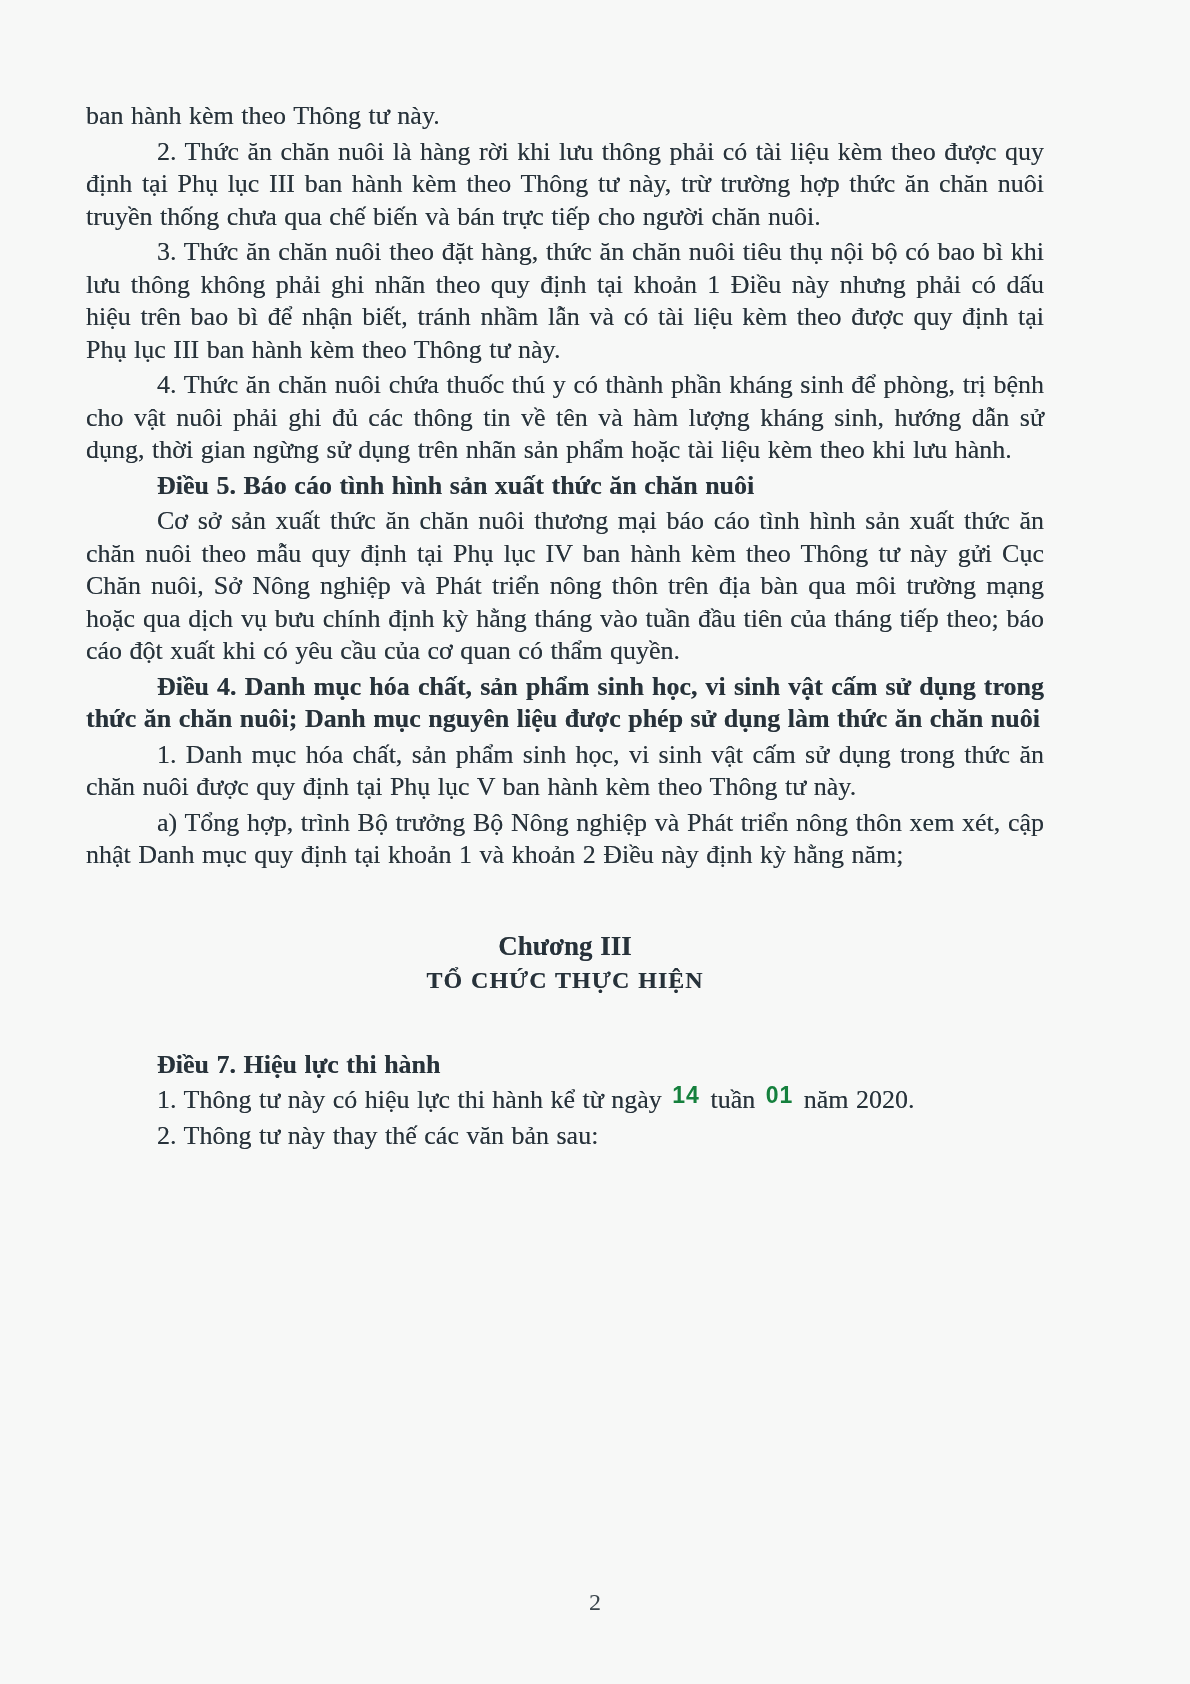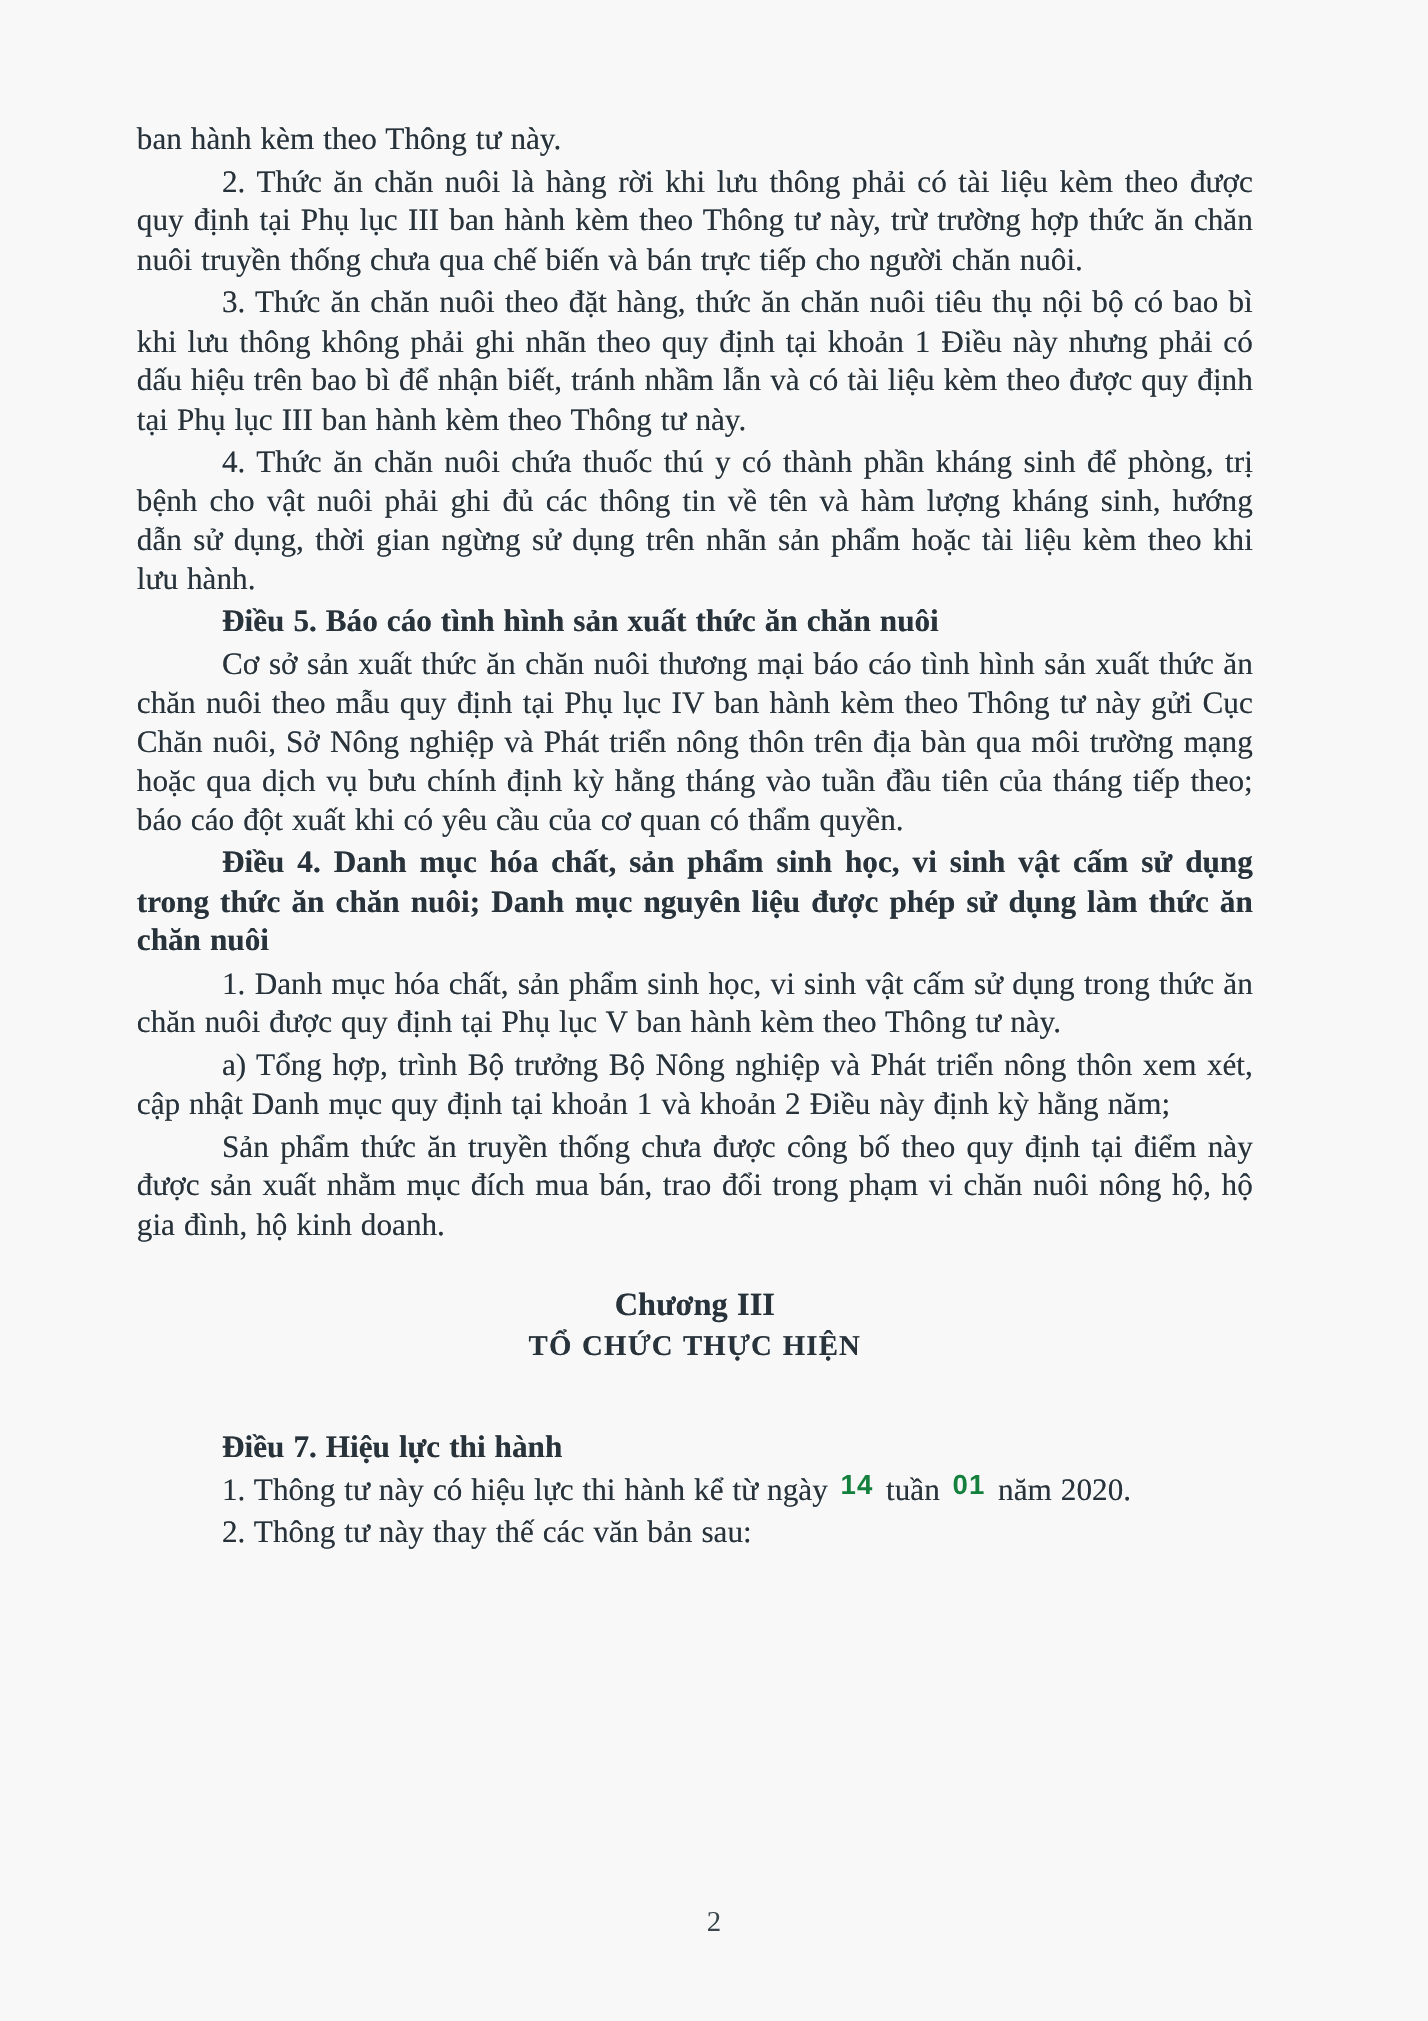--- a/index.html
+++ b/index.html
@@ -6,21 +6,21 @@
   html, body { width: 1190px; }
   body {
     background: #ececec;
     font-family: "Liberation Serif", serif;
   }
   .page {
     width: 1190px;
     height: 1684px;
     background: #f7f8f7;
     position: relative;
-    padding: 100px 146px 0 114px;
+    padding: 100px 146px 0 86px;
     color: #27323a;
     overflow: hidden;
   }
   .doc-body { width: 100%; }
   .para {
     font-size: 26px;
     line-height: 32.5px;
     text-align: justify;
     margin-bottom: 3px;
     text-shadow: 0 0 0.5px rgba(39,50,58,0.55);
@@ -31,21 +31,21 @@
   .para.article-heading {
     font-weight: bold;
     text-indent: 71px;
     margin-top: 3px;
   }
   .para.chapter {
     text-align: center;
     text-indent: 0;
     font-weight: bold;
     font-size: 27px;
-    margin-top: 34px;
+    margin-top: 58px;
     margin-bottom: 2px;
   }
   .para.chapter-title {
     text-align: center;
     text-indent: 0;
     font-weight: bold;
     font-size: 24px;
     letter-spacing: 1px;
     margin-bottom: 52px;
   }
@@ -77,21 +77,20 @@
   <div class="doc-body">
       <p class="para plain"><span>ban hành kèm theo Thông tư này.</span></p>
       <p class="para body"><span>2. Thức ăn chăn nuôi là hàng rời khi lưu thông phải có tài liệu kèm theo được quy định tại Phụ lục III ban hành kèm theo Thông tư này, trừ trường hợp thức ăn chăn nuôi truyền thống chưa qua chế biến và bán trực tiếp cho người chăn nuôi.</span></p>
       <p class="para body"><span>3. Thức ăn chăn nuôi theo đặt hàng, thức ăn chăn nuôi tiêu thụ nội bộ có bao bì khi lưu thông không phải ghi nhãn theo quy định tại khoản 1 Điều này nhưng phải có dấu hiệu trên bao bì để nhận biết, tránh nhầm lẫn và có tài liệu kèm theo được quy định tại Phụ lục III ban hành kèm theo Thông tư này.</span></p>
       <p class="para body"><span>4. Thức ăn chăn nuôi chứa thuốc thú y có thành phần kháng sinh để phòng, trị bệnh cho vật nuôi phải ghi đủ các thông tin về tên và hàm lượng kháng sinh, hướng dẫn sử dụng, thời gian ngừng sử dụng trên nhãn sản phẩm hoặc tài liệu kèm theo khi lưu hành.</span></p>
       <p class="para article-heading"><span>Điều 5. Báo cáo tình hình sản xuất thức ăn chăn nuôi</span></p>
       <p class="para body"><span>Cơ sở sản xuất thức ăn chăn nuôi thương mại báo cáo tình hình sản xuất thức ăn chăn nuôi theo mẫu quy định tại Phụ lục IV ban hành kèm theo Thông tư này gửi Cục Chăn nuôi, Sở Nông nghiệp và Phát triển nông thôn trên địa bàn qua môi trường mạng hoặc qua dịch vụ bưu chính định kỳ hằng tháng vào tuần đầu tiên của tháng tiếp theo; báo cáo đột xuất khi có yêu cầu của cơ quan có thẩm quyền.</span></p>
       <p class="para article-heading"><span>Điều 4. Danh mục hóa chất, sản phẩm sinh học, vi sinh vật cấm sử dụng trong thức ăn chăn nuôi; Danh mục nguyên liệu được phép sử dụng làm thức ăn chăn nuôi</span></p>
       <p class="para body"><span>1. Danh mục hóa chất, sản phẩm sinh học, vi sinh vật cấm sử dụng trong thức ăn chăn nuôi được quy định tại Phụ lục V ban hành kèm theo Thông tư này.</span></p>
       <p class="para body"><span>a) Tổng hợp, trình Bộ trưởng Bộ Nông nghiệp và Phát triển nông thôn xem xét, cập nhật Danh mục quy định tại khoản 1 và khoản 2 Điều này định kỳ hằng năm;</span></p>
-      <p class="para body"><span>Sản phẩm thức ăn truyền thống chưa được công bố theo quy định tại điểm này được sản xuất nhằm mục đích mua bán, trao đổi trong phạm vi chăn nuôi nông hộ, hộ gia đình, hộ kinh doanh.</span></p>
       <p class="para chapter"><span>Chương III</span></p>
       <p class="para chapter-title"><span>TỔ CHỨC THỰC HIỆN</span></p>
       <p class="para article-heading"><span>Điều 7. Hiệu lực thi hành</span></p>
       <p class="para body"><span>1. Thông tư này có hiệu lực thi hành kể từ ngày </span><span class="filled-value">14</span><span> tuần </span><span class="filled-value">01</span><span> năm 2020.</span></p>
       <p class="para body"><span>2. Thông tư này thay thế các văn bản sau:</span></p>
     </div>
   <div class="page-number">2</div>
 </div>
 
 </body></html>

